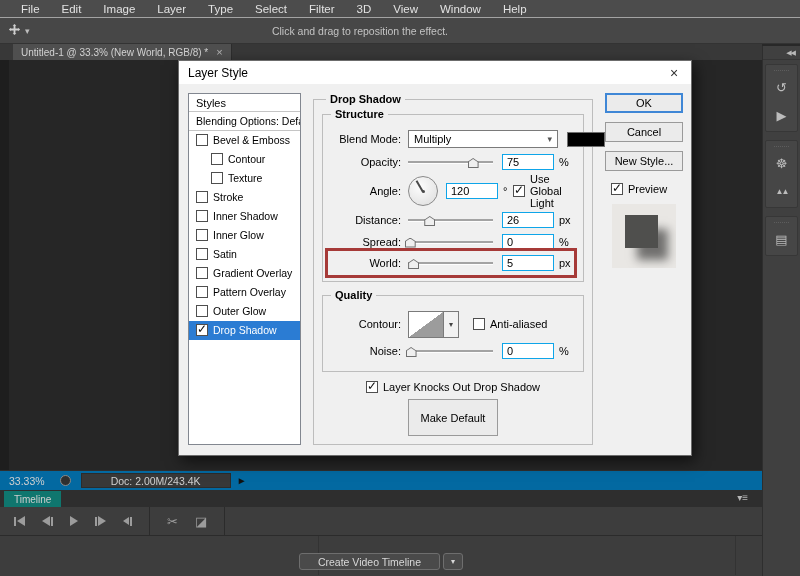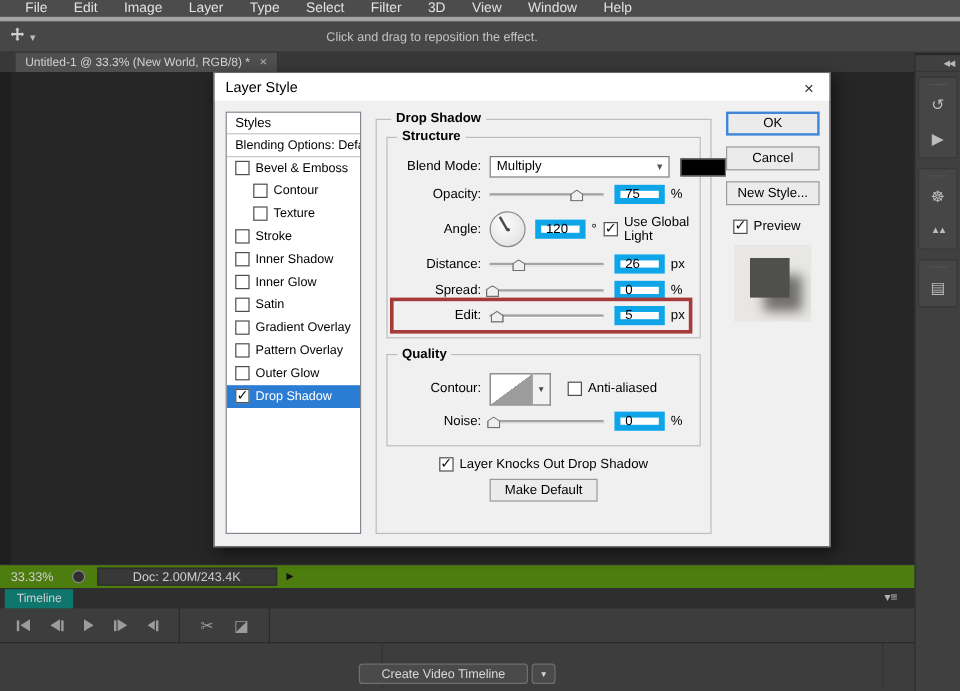--- a/index.html
+++ b/index.html
@@ -1,21 +1,21 @@
 <!DOCTYPE html>
 <html><head>
 <meta charset="utf-8">
 <style>
   html,body{margin:0;padding:0;background:#222;}
   *{box-sizing:border-box;}
   .screen{position:relative;width:800px;height:576px;overflow:hidden;background:#282828;
           font-family:"Liberation Sans",sans-serif;-webkit-font-smoothing:antialiased;}
   
   .menubar{position:absolute;left:0;top:0;width:800px;height:18px;background:#4c4c4c;
-           display:flex;align-items:center;padding-left:10px;gap:0;border-bottom:4px solid #a3a3a3;}
+           display:flex;align-items:center;padding-left:10px;gap:0;border-bottom:1px solid #a3a3a3;}
   .menu-item{color:#e2e2e2;font-size:11.5px;padding:0 11px;cursor:default;}
   .optionsbar{position:absolute;left:0;top:18px;width:800px;height:26px;background:#474747;
               border-bottom:1px solid #333;display:flex;align-items:center;}
   .tool-chip{display:flex;align-items:center;gap:4px;padding:0 8px;height:100%;}
   .opt-caret{color:#bdbdbd;font-size:9px;}
   .opt-hint{position:absolute;left:0;right:80px;text-align:center;color:#c3c3c3;font-size:10.5px;}
   .tabbar{position:absolute;left:0;top:44px;width:762px;height:32px;background:#383838;}
   .doc-tab{position:absolute;left:13px;top:0;height:16px;background:#4f4f4f;display:flex;
            align-items:center;padding:0 8px;gap:8px;border-right:1px solid #2d2d2d;}
   .doc-tab .t-title{color:#d2d2d2;font-size:10px;white-space:nowrap;}
@@ -25,21 +25,21 @@
   .left-strip{position:absolute;left:0;top:60px;width:9px;height:410px;background:#1e1e1e;}
   
   .dock{position:absolute;right:0;top:46px;width:38px;height:530px;background:#404040;border-left:1px solid #2e2e2e;}
   .dock-collapse{height:14px;display:flex;align-items:center;justify-content:flex-end;padding-right:5px;
                  color:#b9b9b9;font-size:7px;letter-spacing:-1px;border-bottom:1px solid #353535;}
   .dock-group{margin:4px 2px 8px 2px;background:#464646;border:1px solid #373737;border-radius:2px;padding-bottom:2px;}
   .dock-grip{height:6px;border-bottom:1px dotted #5d5d5d;margin:0 8px 2px 8px;}
   .dock-btn{height:28px;display:flex;align-items:center;justify-content:center;color:#bcbcbc;font-size:13px;}
   .dock-btn.small{font-size:8px;letter-spacing:-2px;}
   
-  .statusbar{position:absolute;left:0;top:470px;width:762px;height:20px;background:#4d7c0f;
+  .statusbar{position:absolute;left:0;top:470px;width:762px;height:20px;background:#0369a1;
              border-top:1px solid #2e2e2e;display:flex;align-items:center;}
   .zoom-field{color:#cfcfcf;font-size:10.5px;padding:0 9px;}
   .status-circle{width:11px;height:11px;border-radius:50%;background:#2f2f2f;border:1px solid #8a8a8a;margin:0 6px;}
   .doc-field{width:150px;height:15px;background:#383838;border:1px solid #2c2c2c;display:flex;
              align-items:center;justify-content:center;color:#cfcfcf;font-size:10.5px;margin-left:4px;}
   .doc-arrow{color:#111;font-size:10px;margin-left:6px;}
   
   .timeline{position:absolute;left:0;top:490px;width:762px;height:86px;background:#3d3d3d;}
   .tl-tabs{height:17px;background:#2e2e2e;display:flex;align-items:flex-end;position:relative;}
   .tl-tab{height:16px;background:#0f766e;color:#cfcfcf;font-size:10px;display:flex;align-items:center;
@@ -89,39 +89,39 @@
   .f-row{display:flex;align-items:center;height:22px;margin:1px 4px;position:relative;}
   .f-label{width:70px;text-align:right;margin-right:7px;flex:none;font-size:11px;}
   .slider{flex:1;position:relative;height:12px;margin-right:9px;}
   .slider::before{content:'';position:absolute;left:0;right:0;top:5px;height:2px;background:#a3a3a3;
                   border-bottom:1px solid #fdfdfd;}
   .thumb{position:absolute;top:2px;width:11px;height:10px;margin-left:-5px;}
   .thumb::before{content:'';position:absolute;inset:0;background:#6f6f6f;
                  clip-path:polygon(50% 0,100% 38%,100% 100%,0 100%,0 38%);}
   .thumb::after{content:'';position:absolute;inset:1px;background:#efefef;
                 clip-path:polygon(50% 0,100% 38%,100% 100%,0 100%,0 38%);}
-  .val{width:42px;height:16px;border:5px solid #0ea5e9;background:#fff;padding:0 4px;display:flex;
+  .val{width:52px;height:16px;border:1px solid #0ea5e9;background:#fff;padding:0 4px;display:flex;
        align-items:center;flex:none;font-size:11px;}
   .unit{width:16px;margin-left:5px;flex:none;font-size:11px;}
   .dropdown{width:150px;height:18px;border:1px solid #7a7a7a;background:#fff;display:flex;align-items:center;
             padding:0 5px;flex:none;}
   .dropdown .dd-caret{margin-left:auto;color:#555;font-size:9px;}
   .swatch{width:38px;height:15px;background:#000;border:1px solid #707070;margin-left:9px;flex:none;}
   .dial{width:30px;height:30px;border-radius:50%;border:1px solid #8a8a8a;background:radial-gradient(circle at 40% 35%,#fdfdfd,#dcdcdc);
         position:relative;flex:none;margin-right:8px;}
   .dial .needle{position:absolute;left:50%;top:50%;width:13px;height:2px;background:#4a4a4a;
                 transform-origin:0 50%;transform:rotate(-120deg);}
   .dial .hub{position:absolute;left:50%;top:50%;width:3px;height:3px;margin:-1.5px;border-radius:50%;background:#4a4a4a;}
   .cb-label{margin-left:5px;font-size:11px;}
   .red-frame{position:absolute;inset:-4px -2px -4px -6px;border:3px solid #a63a38;pointer-events:none;}
   .contour-thumb{width:36px;height:27px;border:1px solid #7a7a7a;flex:none;
                  background:linear-gradient(to top left,#9c9c9c 49.6%,#ffffff 50%);}
   .contour-caret{width:15px;height:27px;border:1px solid #7a7a7a;border-left:none;background:#f2f2f2;
                  display:flex;align-items:center;justify-content:center;font-size:8px;color:#444;flex:none;}
-  .wbtn{background:#ebebeb;border:1px solid #9a9a9a;font-size:11px;height:19px;display:flex;
+  .wbtn{background:#ebebeb;border:1px solid #9a9a9a;font-size:11px;height:37px;display:flex;
         align-items:center;justify-content:center;padding:0 12px;}
   .center-bottom{display:flex;flex-direction:column;align-items:center;margin-top:9px;gap:6px;}
   .knock-row{display:flex;align-items:center;}
   .btn-row{display:flex;gap:13px;}
   
   .action-col{width:78px;display:flex;flex-direction:column;align-items:stretch;}
   .abtn{height:20px;background:#ebebeb;border:1px solid #9a9a9a;display:flex;align-items:center;
         justify-content:center;font-size:11px;margin-bottom:9px;}
   .abtn.ok{border:2px solid #3f87d6;}
   .preview-row{display:flex;align-items:center;margin:3px 0 9px 6px;}
@@ -359,21 +359,21 @@
                 <span class="f-label">Spread:</span>
                 <div class="slider">
                   <div class="thumb" style="left: 2%;"></div>
                 </div>
                 <div class="val">0</div>
                 <span class="unit">%</span>
               </div>
 
               <div class="f-row">
                 <div class="red-frame"></div>
-                <span class="f-label">Edit:</span>
+                <span class="f-label">World:</span>
                 <div class="slider">
                   <div class="thumb" style="left: 6%;"></div>
                 </div>
                 <div class="val">5</div>
                 <span class="unit">px</span>
               </div>
             </div>
 
             <div class="fieldset" style="margin-top:13px;padding:12px 4px 8px 4px;">
               <div class="legend">Quality</div>

